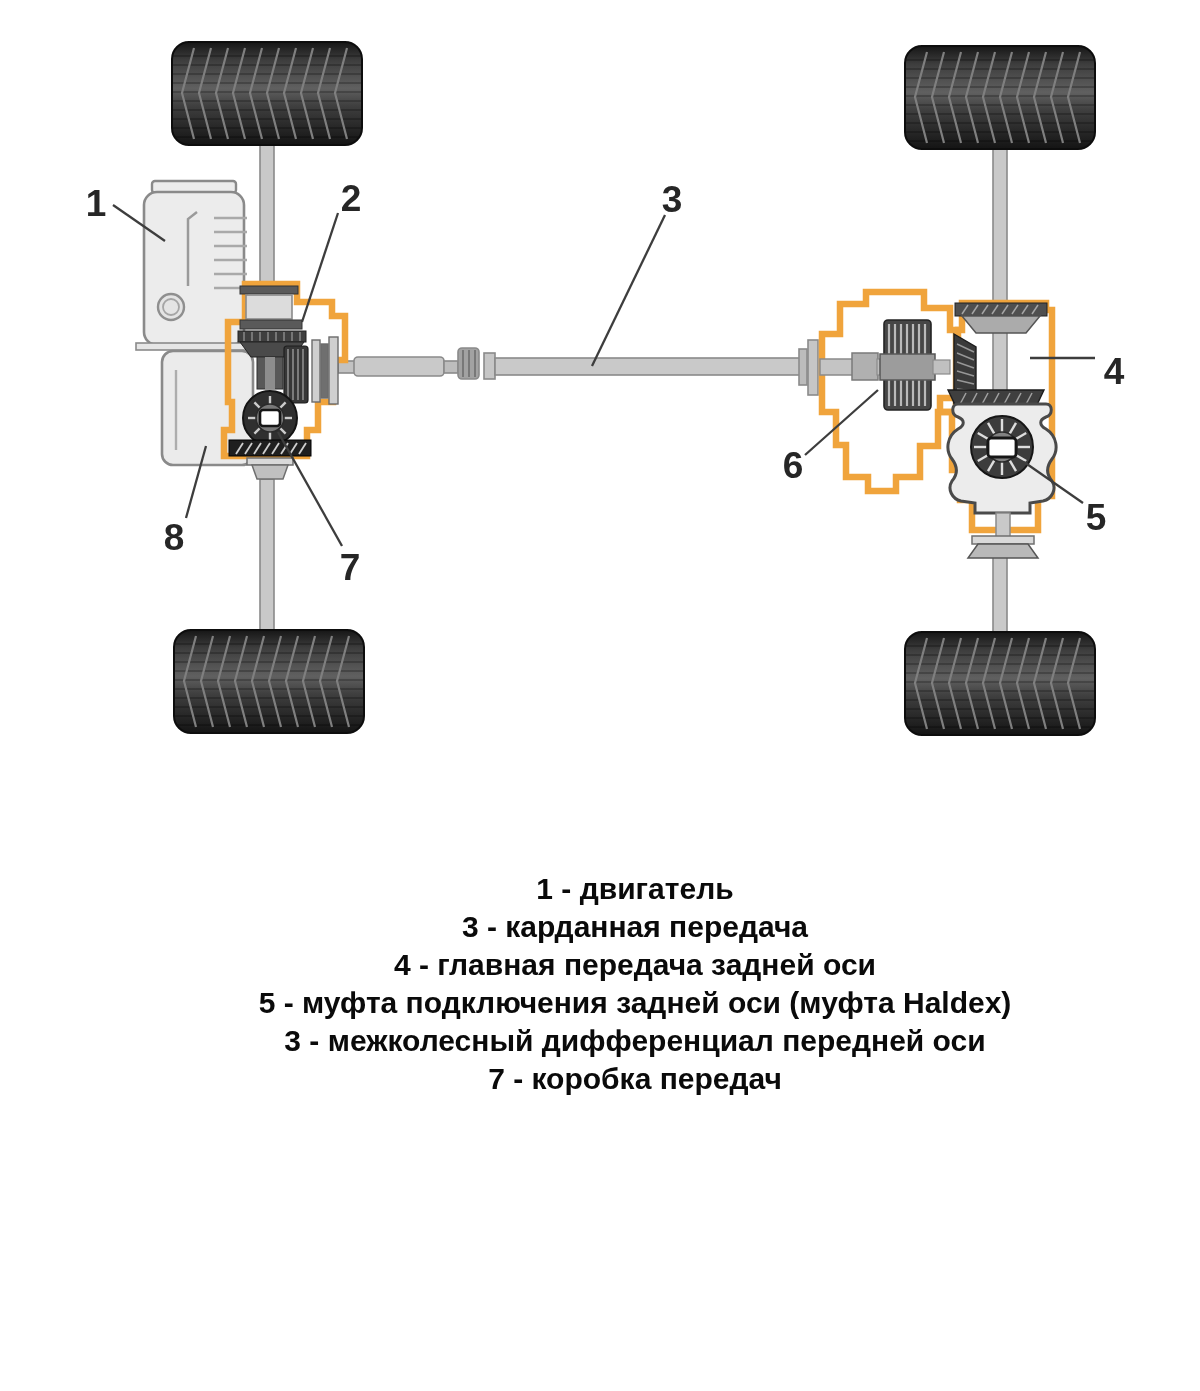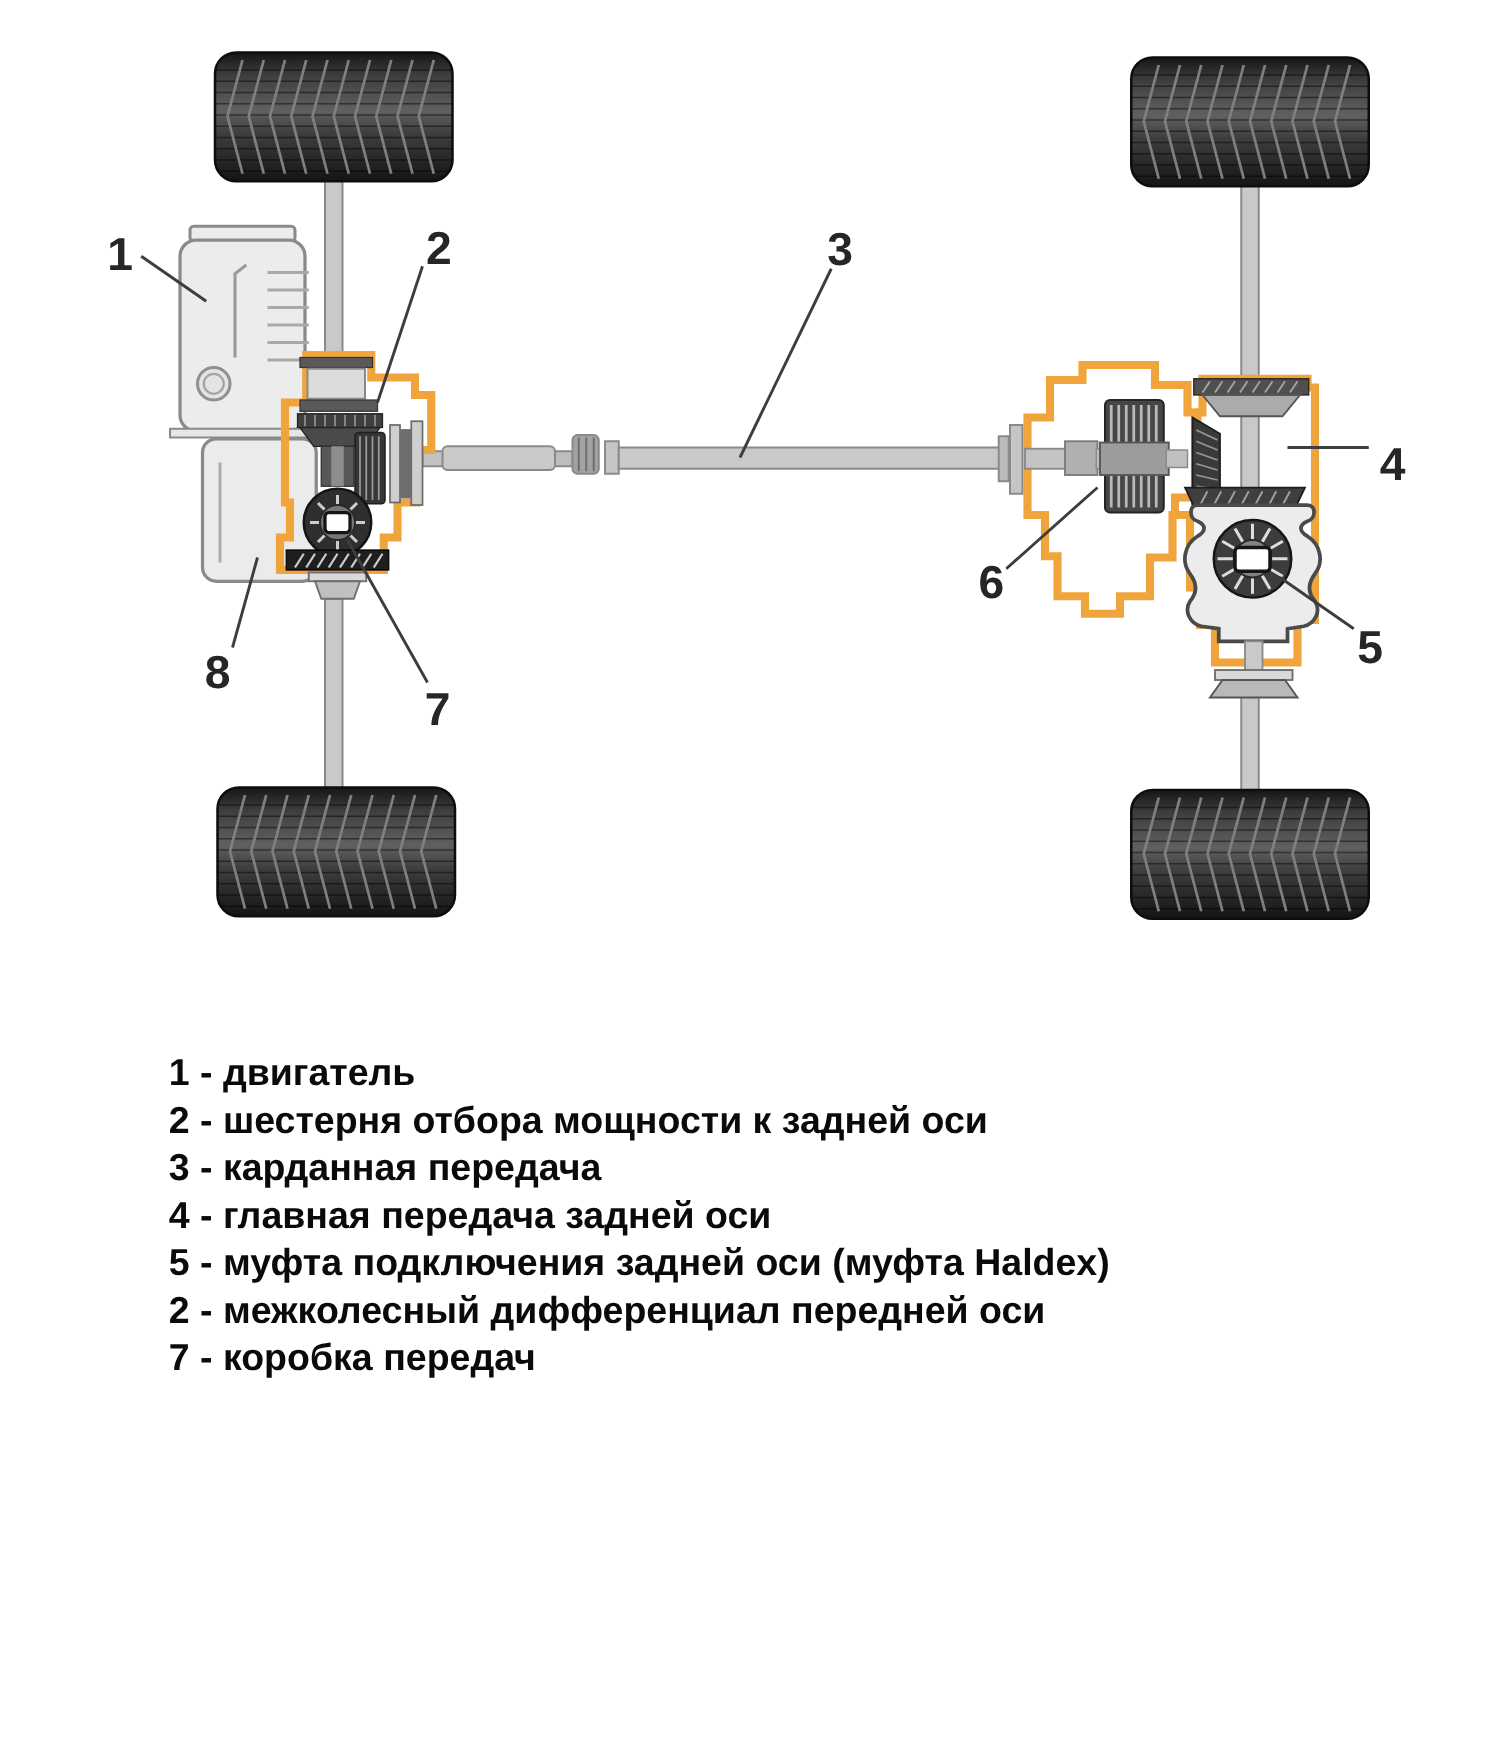--- a/index.html
+++ b/index.html
@@ -1,21 +1,21 @@
 <!DOCTYPE html>
 <html><head>
 <meta charset="utf-8">
 <style>
   html,body{margin:0;padding:0;background:#ffffff;}
   .page{position:relative;width:1200px;height:1391px;background:#ffffff;overflow:hidden;
         font-family:"Liberation Sans", sans-serif;}
   .diagram-wrap{position:absolute;left:0;top:0;width:1200px;height:800px;}
   svg{display:block;}
   .callout{font-family:"Liberation Sans", sans-serif;font-weight:700;font-size:37px;fill:#262626;}
-  .legend{position:absolute;left:135px;top:840px;width:1000px;color:#0a0a0a;}
+  .legend{position:absolute;left:135px;top:870px;width:1000px;color:#0a0a0a;text-align:center;}
   .legend-row{font-size:30px;line-height:38px;font-weight:700;white-space:nowrap;}
 </style>
 </head>
 <body>
 
 <div class="page">
 
   <div class="diagram-wrap">
   <svg width="1200" height="800" viewBox="0 0 1200 800">
     <defs>
@@ -289,21 +289,20 @@
       <text x="1096" y="530" class="callout">5</text>
       <text x="793" y="478" class="callout">6</text>
       <text x="350" y="580" class="callout">7</text>
       <text x="174" y="550" class="callout">8</text>
     </g>
   </svg>
   </div>
 
   <div class="legend">
     <div class="legend-row">1 - двигатель</div>
-    <div class="legend-row">2 - шестерня отбора мощности к задней оси</div>
     <div class="legend-row">3 - карданная передача</div>
     <div class="legend-row">4 - главная передача задней оси</div>
     <div class="legend-row">5 - муфта подключения задней оси (муфта Haldex)</div>
-    <div class="legend-row">2 - межколесный дифференциал передней оси</div>
+    <div class="legend-row">3 - межколесный дифференциал передней оси</div>
     <div class="legend-row">7 - коробка передач</div>
   </div>
 
 </div>
 
 </body></html>

